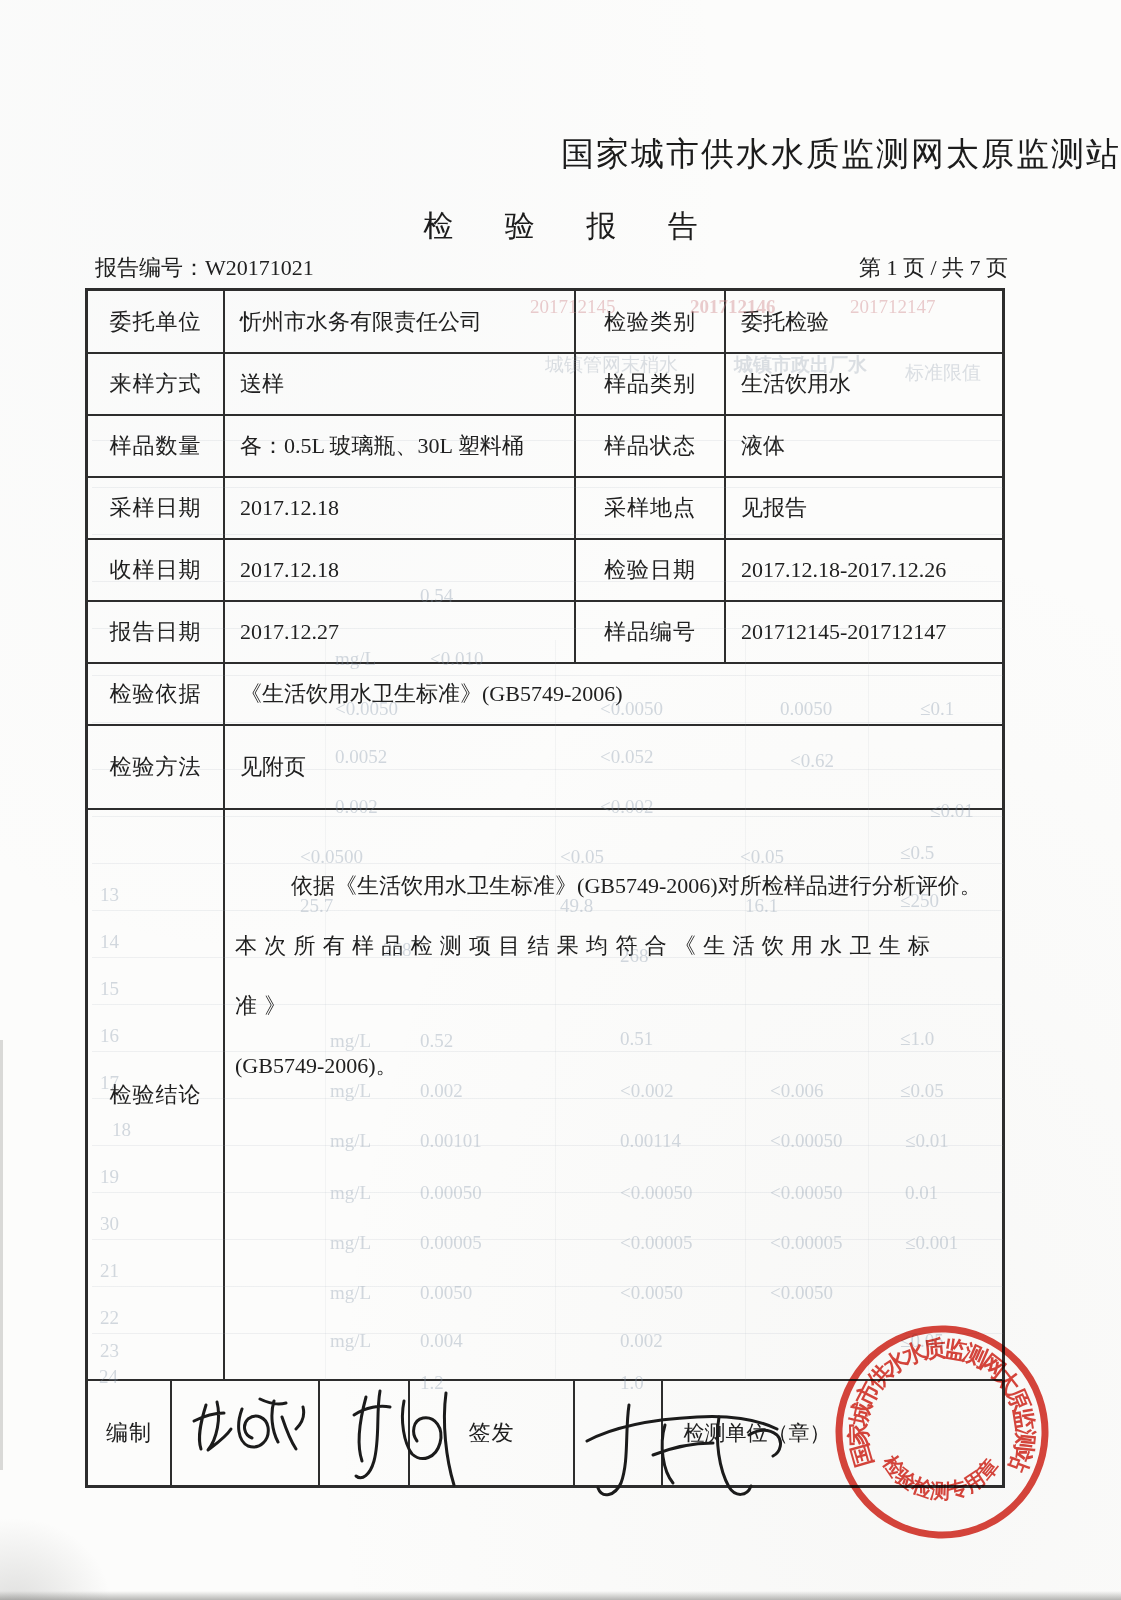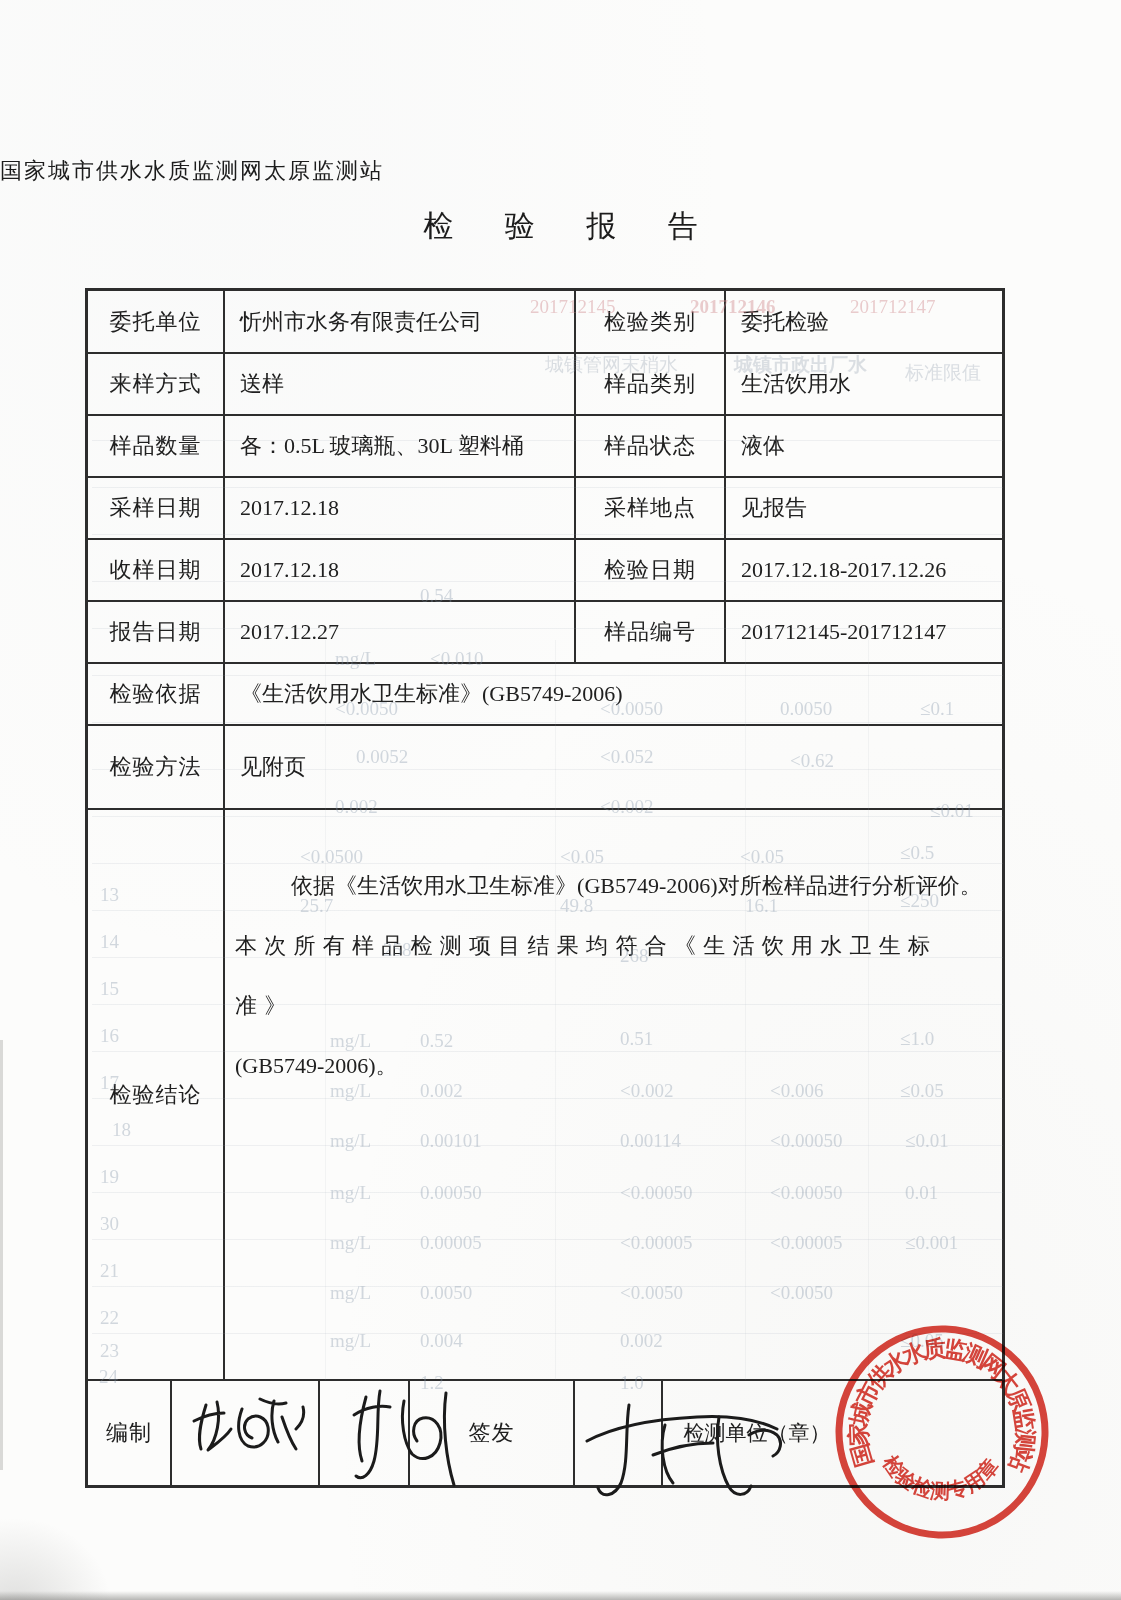--- a/index.html
+++ b/index.html
@@ -12,22 +12,22 @@
     position:relative;width:1121px;height:1600px;margin:0 auto;
     background:
       radial-gradient(ellipse at 20% 10%, rgba(190,200,215,0.05), transparent 40%),
       radial-gradient(ellipse at 80% 90%, rgba(180,180,175,0.06), transparent 45%),
       #fcfcfb;
     overflow:hidden;
     font-family:"Liberation Serif","DejaVu Serif",serif;
     color:var(--ink);
   }
   .doc-title{
-    position:absolute;top:156px;left:0;width:100%;
-    text-align:left;font-size:22px;letter-spacing:2px;color:#1c1c1c;
+    position:absolute;top:132px;left:0;width:100%;
+    text-align:right;font-size:33px;letter-spacing:2px;color:#1c1c1c;
   }
   .doc-subtitle{
     position:absolute;top:206px;left:0;width:100%;
     text-align:center;font-size:30px;letter-spacing:22px;text-indent:22px;color:#1c1c1c;
   }
   .meta-line{
     position:absolute;top:253px;left:95px;right:113px;
     display:flex;justify-content:space-between;align-items:flex-end;
     font-size:22px;
   }
@@ -118,21 +118,21 @@
       <span class="ghost-frag" style="left: 545px; top: 352px; color: rgba(140, 152, 170, 0.3);">城镇管网末梢水</span>
       <span class="ghost-frag" style="left: 734px; top: 352px; color: rgba(140, 152, 170, 0.3); font-weight: bold;">城镇市政出厂水</span>
       <span class="ghost-frag" style="left: 905px; top: 360px; color: rgba(140, 152, 170, 0.3);">标准限值</span>
       <span class="ghost-frag" style="left: 420px; top: 585px;">0.54</span>
       <span class="ghost-frag" style="left: 335px; top: 648px;">mg/L</span>
       <span class="ghost-frag" style="left: 430px; top: 648px;">&lt;0.010</span>
       <span class="ghost-frag" style="left: 335px; top: 698px;">&lt;0.0050</span>
       <span class="ghost-frag" style="left: 600px; top: 698px;">&lt;0.0050</span>
       <span class="ghost-frag" style="left: 780px; top: 698px;">0.0050</span>
       <span class="ghost-frag" style="left: 920px; top: 698px;">≤0.1</span>
-      <span class="ghost-frag" style="left: 335px; top: 746px; margin-left: 21px;">0.0052</span>
+      <span class="ghost-frag" style="left: 335px; top: 746px;">0.0052</span>
       <span class="ghost-frag" style="left: 600px; top: 746px;">&lt;0.052</span>
       <span class="ghost-frag" style="left: 790px; top: 750px;">&lt;0.62</span>
       <span class="ghost-frag" style="left: 335px; top: 796px;">0.002</span>
       <span class="ghost-frag" style="left: 600px; top: 796px;">&lt;0.002</span>
       <span class="ghost-frag" style="left: 930px; top: 800px;">≤0.01</span>
       <span class="ghost-frag" style="left: 300px; top: 846px;">&lt;0.0500</span>
       <span class="ghost-frag" style="left: 560px; top: 846px;">&lt;0.05</span>
       <span class="ghost-frag" style="left: 740px; top: 846px;">&lt;0.05</span>
       <span class="ghost-frag" style="left: 900px; top: 842px;">≤0.5</span>
       <span class="ghost-frag" style="left: 300px; top: 895px;">25.7</span>
@@ -184,20 +184,26 @@
       <span class="ghost-frag" style="left: 100px; top: 1166px;">19</span>
       <span class="ghost-frag" style="left: 100px; top: 1213px;">30</span>
       <span class="ghost-frag" style="left: 100px; top: 1260px;">21</span>
       <span class="ghost-frag" style="left: 100px; top: 1307px;">22</span>
       <span class="ghost-frag" style="left: 100px; top: 1340px;">23</span>
       <span class="ghost-frag" style="left: 99px; top: 1366px;">24</span>
     </div>
 
   <div class="doc-title">国家城市供水水质监测网太原监测站</div>
   <div class="doc-subtitle">检 验 报 告</div>
+  <div class="meta-line">
+    <span>
+      <span>报告编号：</span><span>W20171021</span>
+    </span>
+    <span>第 1 页 / 共 7 页</span>
+  </div>
 
   <div class="report-table">
 
     <div class="trow cols-4">
       <div class="cell lab">委托单位</div>
       <div class="cell val">忻州市水务有限责任公司</div>
       <div class="cell lab">检验类别</div>
       <div class="cell val">委托检验</div>
     </div>
 

